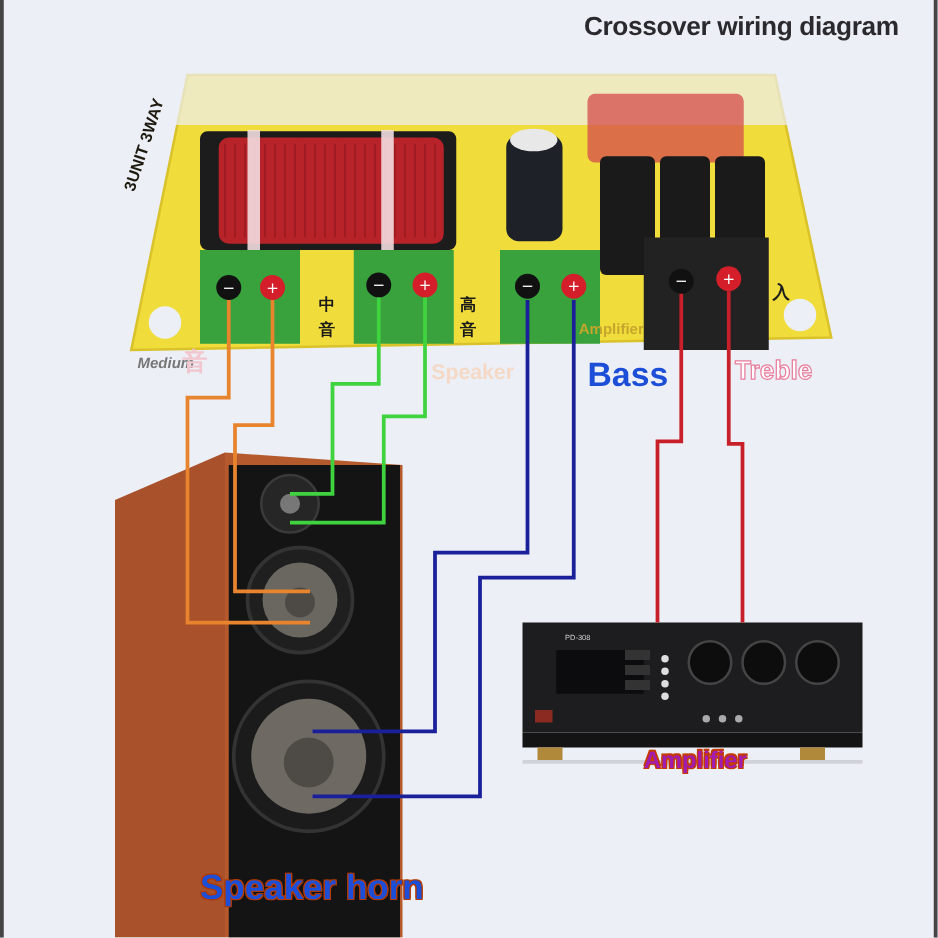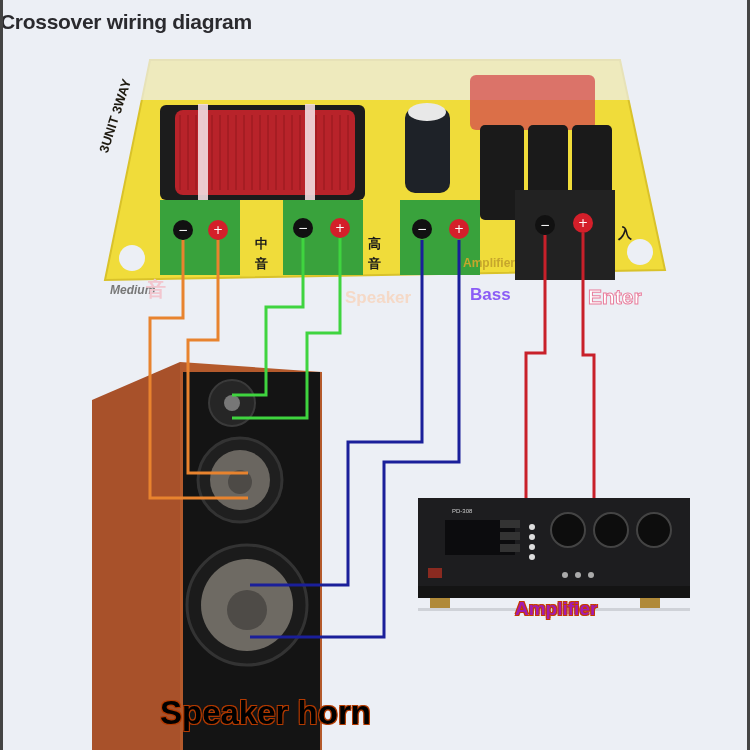--- a/index.html
+++ b/index.html
@@ -1,27 +1,27 @@
 <!DOCTYPE html>
 <html><head>
 <meta charset="utf-8">
 <style>
   html, body { margin: 0; padding: 0; }
   body { width: 750px; height: 750px; overflow: hidden; background: #eceff5; position: relative; font-family: "DejaVu Sans", sans-serif; }
   .frame { position: absolute; inset: 0; border-left: 3px solid #444; border-right: 3px solid #444; box-sizing: border-box; pointer-events: none; }
-  .title { position: absolute; top: 10px; left: 0; width: 719px; text-align: left; font-family: "Liberation Sans", sans-serif; font-weight: bold; font-size: 21px; color: #2a2a2e; letter-spacing: -0.3px; }
+  .title { position: absolute; top: 10px; left: 0; width: 719px; text-align: right; font-family: "Liberation Sans", sans-serif; font-weight: bold; font-size: 21px; color: #2a2a2e; letter-spacing: -0.3px; }
   svg.scene { position: absolute; left: 0; top: 0; }
   .lbl { position: absolute; font-family: "Liberation Sans", sans-serif; font-weight: bold; }
   .lbl-medium { left: 110px; top: 283px; font-size: 12px; color: #777; font-style: italic; }
   .lbl-medium-zh { left: 146px; top: 276px; font-size: 20px; color: #f2c6cf; font-weight: bold; }
   .lbl-treble { left: 345px; top: 288px; font-size: 17px; color: #f5d9c7; }
-  .lbl-bass { left: 470px; top: 285px; font-size: 17px; color: #8b5cf6; }
+  .lbl-bass { left: 470px; top: 285px; font-size: 27px; color: #1d4ed8; }
   .lbl-enter { left: 588px; top: 285px; font-size: 21px; color: #ffffff; -webkit-text-stroke: 1px #e87e9d; }
   .lbl-business { left: 463px; top: 256px; font-size: 12px; color: #c6a62c; }
-  .lbl-speaker { left: 160px; top: 694px; font-size: 33px; color: #000000; text-shadow: 1px 1px 0 #b33a00, -1px -1px 0 #b33a00, 1px -1px 0 #b33a00, -1px 1px 0 #b33a00; }
+  .lbl-speaker { left: 160px; top: 694px; font-size: 28px; color: #1d4ed8; text-shadow: 1px 1px 0 #b33a00, -1px -1px 0 #b33a00, 1px -1px 0 #b33a00, -1px 1px 0 #b33a00; }
   .lbl-amp { left: 515px; top: 598px; font-size: 19px; color: #a21caf; text-shadow: 1px 1px 0 #c53a00, -1px -1px 0 #c53a00, 1px -1px 0 #c53a00, -1px 1px 0 #c53a00; }
   .pcb-text { position: absolute; font-family: "Liberation Sans", sans-serif; font-weight: bold; color: #1e1a10; }
   .pcb-3way { left: 96px; top: 150px; font-size: 13px; transform: rotate(-72deg); transform-origin: left top; }
   .amp-model { position: absolute; left: 452px; top: 508px; font-size: 6px; color: #ccc; font-family: "Liberation Sans", sans-serif; }
 </style>
 </head>
 <body>
 
 <div class="title">Crossover wiring diagram</div>
 
@@ -168,17 +168,17 @@
 </svg>
 
 <div class="pcb-text pcb-3way">3UNIT 3WAY</div>
 <div class="amp-model">PD-308</div>
 
 <div class="lbl lbl-business">Amplifier</div>
 <div class="lbl lbl-medium">Medium</div>
 <div class="lbl lbl-medium-zh">音</div>
 <div class="lbl lbl-treble">Speaker</div>
 <div class="lbl lbl-bass">Bass</div>
-<div class="lbl lbl-enter">Enter</div>
+<div class="lbl lbl-enter">Treble</div>
 <div class="lbl lbl-speaker">Speaker horn</div>
 <div class="lbl lbl-amp">Amplifier</div>
 
 <div class="frame"></div>
 
 </body></html>

